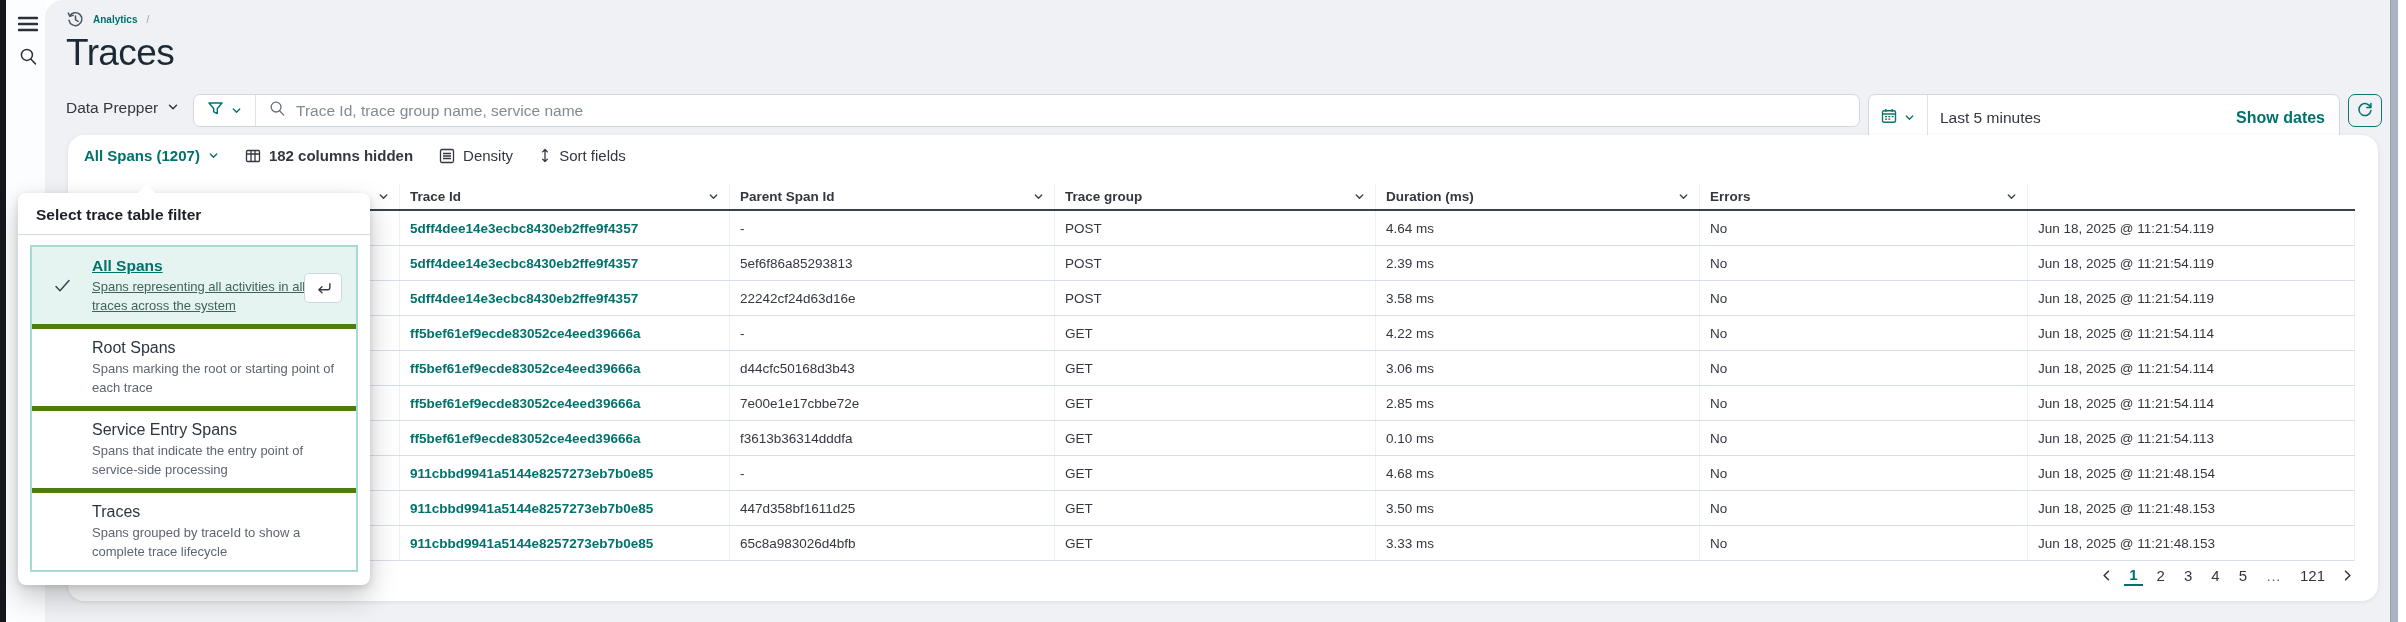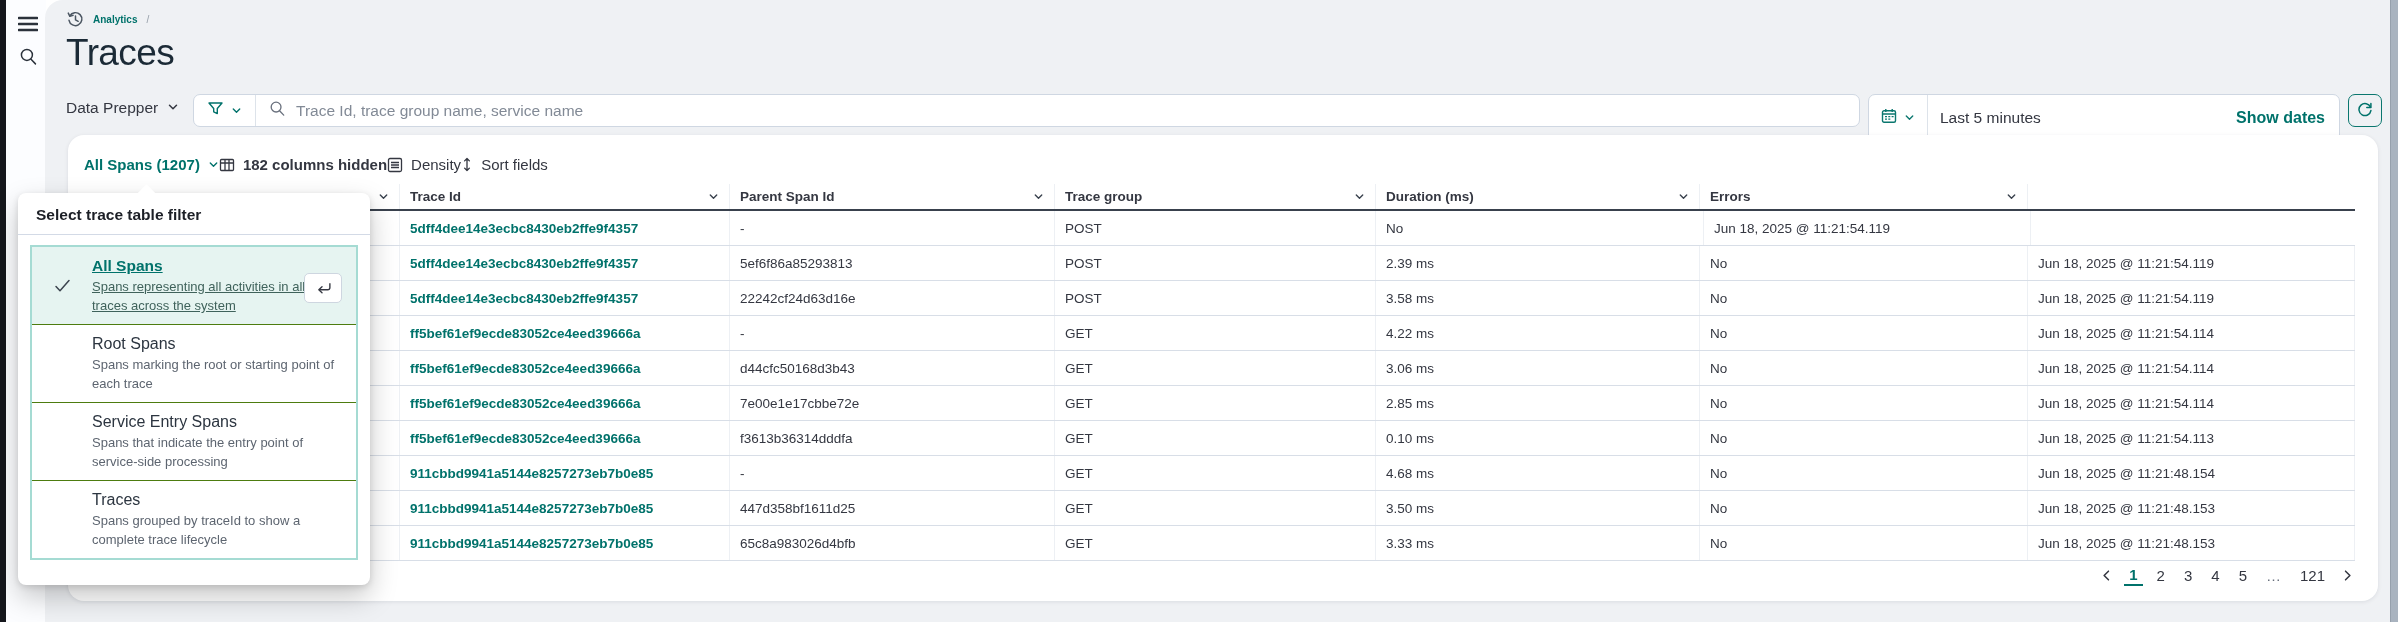--- a/index.html
+++ b/index.html
@@ -35,21 +35,21 @@
   .search-part input::placeholder { color:#828a96; }
   .date-box { position:absolute; left:1823px; top:94px; width:472px; height:48px; }
   .date-ctl { display:flex; align-items:center; gap:7px; padding:0 12px; height:100%; border-right:1px solid #dde3ea; color:#0b776f; cursor:pointer; }
   .time-range { margin-left:12px; font-size:15.5px; color:#343741; cursor:pointer; }
   .spacer { flex:1; }
   .show-dates { padding-right:14px; font-size:16px; font-weight:600; color:#00726b; cursor:pointer; }
   .refresh-btn { position:absolute; left:2303px; top:94px; width:34px; height:33px; border:1px solid #0b776f; border-radius:7px; color:#00726b; display:flex; align-items:center; justify-content:center; cursor:pointer; background:transparent; }
 
   
   .card { position:absolute; left:23px; top:135px; width:2310px; height:466px; background:#fff; border-radius:16px; box-shadow:0 1px 4px rgba(16,24,40,.09); }
-  .table-toolbar { position:absolute; left:16px; top:12px; height:26px; display:flex; align-items:flex-end; font-size:15px; color:#343741; }
+  .table-toolbar { position:absolute; left:16px; top:12px; height:26px; display:flex; align-items:flex-start; gap:26px; font-size:15px; color:#343741; }
   .filter-chip { display:flex; align-items:center; gap:8px; color:#00726b; font-weight:600; cursor:pointer; }
   .tt-item { display:flex; align-items:center; gap:8px; cursor:pointer; }
   .tt-bold { font-weight:700; }
   .tt-icon { display:flex; color:#343741; }
 
   .grid { position:absolute; left:12px; top:49px; width:2275px; }
   .ghead-row { display:flex; height:27px; border-bottom:2px solid #39414d; }
   .grow { display:flex; height:35px; border-bottom:1px solid #d8dee7; background:#fff; }
   .gcell { display:flex; align-items:center; padding:0 10px; border-right:1px solid #edf0f4; overflow:hidden; white-space:nowrap; font-size:13.5px; color:#343741; }
   .ghead { justify-content:space-between; font-weight:700; cursor:pointer; }
@@ -62,21 +62,21 @@
   .page.active { color:#00726b; font-weight:700; border-bottom:2px solid #00726b; }
   .page.ellipsis { color:#69707d; cursor:default; }
   .pg-arrow { display:flex; color:#343741; cursor:pointer; padding:0 2px; }
 
   
   .popover { position:absolute; left:18px; top:193px; width:352px; height:392px; background:#fff; border-radius:8px; box-shadow:0 12px 28px rgba(0,0,0,.22), 0 2px 6px rgba(0,0,0,.12); z-index:50; }
   .caret { position:absolute; top:-6px; left:122px; width:13px; height:13px; background:#fff; transform:rotate(45deg); }
   .pop-title { padding:13px 18px 10px; font-size:15.5px; font-weight:700; color:#1c1f26; border-bottom:1px solid #d3dae6; }
   .options-panel { margin:10px 12px 0; border:2px solid #a5dbd3; }
   .opt { position:relative; padding:9px 12px 9px 60px; cursor:pointer; background:#fff; }
-  .opt + .opt { border-top:1px solid #4d7c0f; }
+  .opt + .opt { border-top:5px solid #4d7c0f; }
   .opt.sel { background:#e6f4f1; }
   .check { position:absolute; left:22px; top:50%; margin-top:-7px; display:flex; }
   .opt-title { font-size:16px; line-height:19px; color:#2c3540; margin-bottom:2px; }
   .sel .opt-title { color:#00726b; font-weight:600; font-size:15.5px; text-decoration:underline; }
   .opt-desc { font-size:13px; line-height:19px; color:#5d6570; max-width:252px; }
   .sel .opt-desc { color:#3f625b; text-decoration:underline; max-width:240px; }
   .return-btn { position:absolute; right:14px; top:26px; width:38px; height:30px; background:#fff; border:1px solid #ced6e0; border-radius:5px; display:flex; align-items:center; justify-content:center; cursor:pointer; }
 </style>
 </head>
 <body>
@@ -255,20 +255,21 @@
                 </svg>
               </span>
             </div>
           </div>
         <div>
             <div class="grow">
               <div class="gcell lead" style="width: 320px;"></div>
               <div class="gcell link" style="width: 330px;">5dff4dee14e3ecbc8430eb2ffe9f4357</div>
               <div class="gcell" style="width: 325px;">-</div>
               <div class="gcell" style="width: 321px;">POST</div>
+              <div class="gcell" style="width: 324px;">4.64 ms</div>
               <div class="gcell" style="width: 328px;">No</div>
               <div class="gcell" style="width: 327px;">Jun 18, 2025 @ 11:21:54.119</div>
             </div>
             <div class="grow">
               <div class="gcell lead" style="width: 320px;"></div>
               <div class="gcell link" style="width: 330px;">5dff4dee14e3ecbc8430eb2ffe9f4357</div>
               <div class="gcell" style="width: 325px;">5ef6f86a85293813</div>
               <div class="gcell" style="width: 321px;">POST</div>
               <div class="gcell" style="width: 324px;">2.39 ms</div>
               <div class="gcell" style="width: 328px;">No</div>

